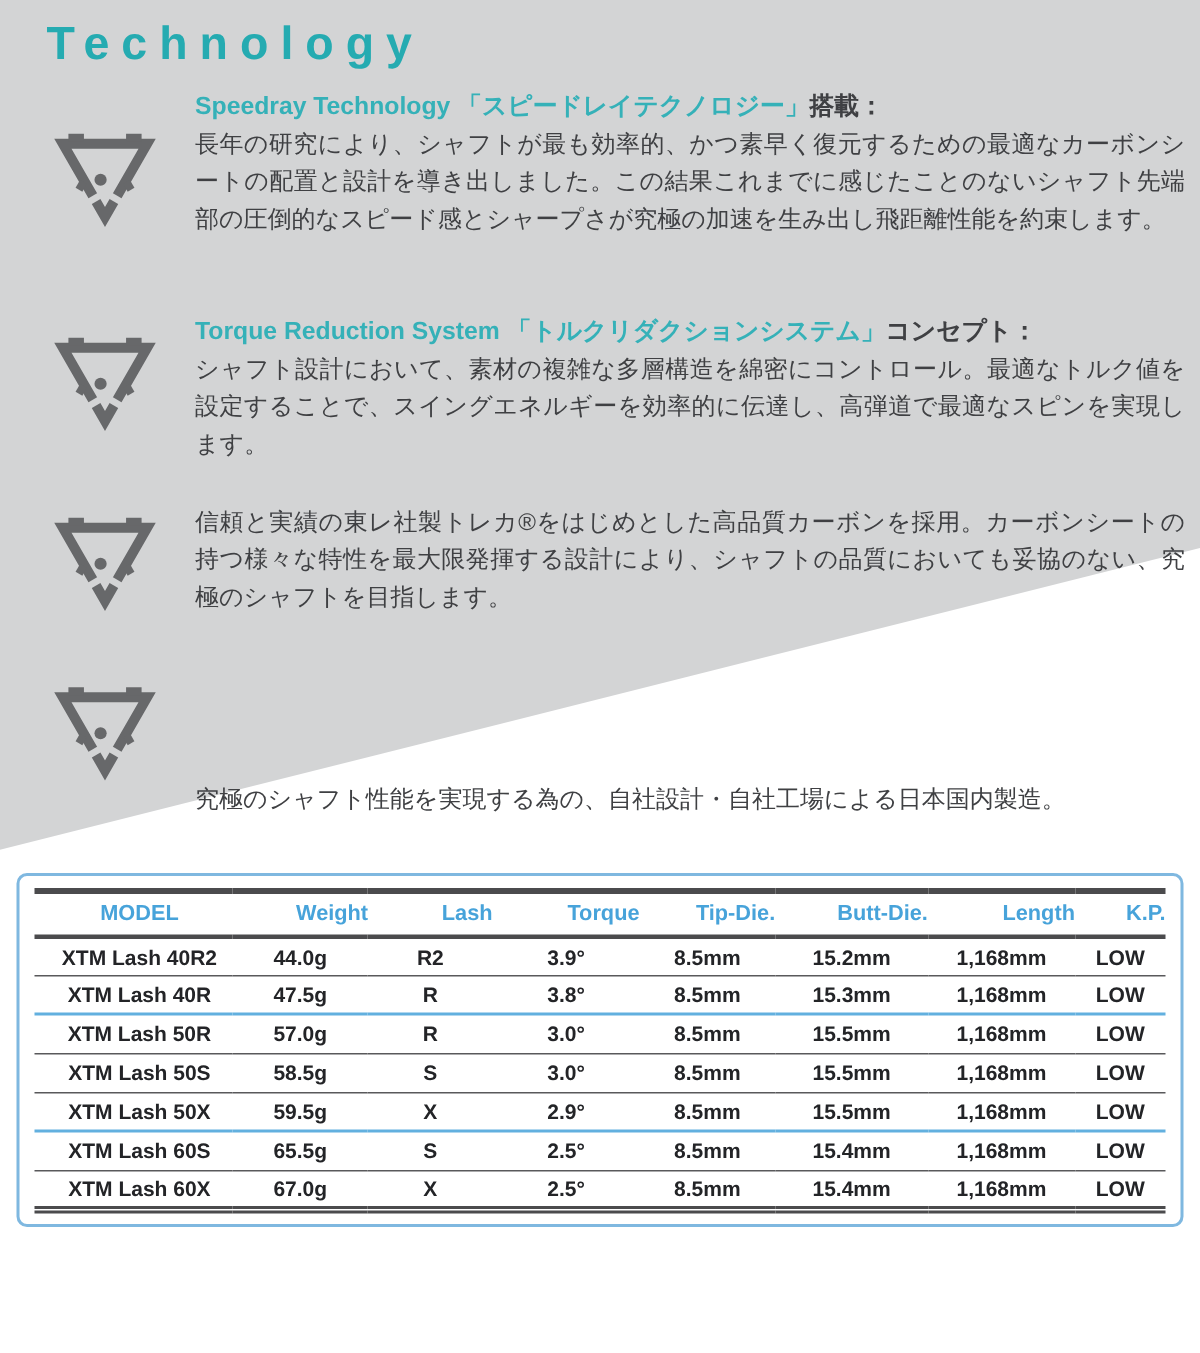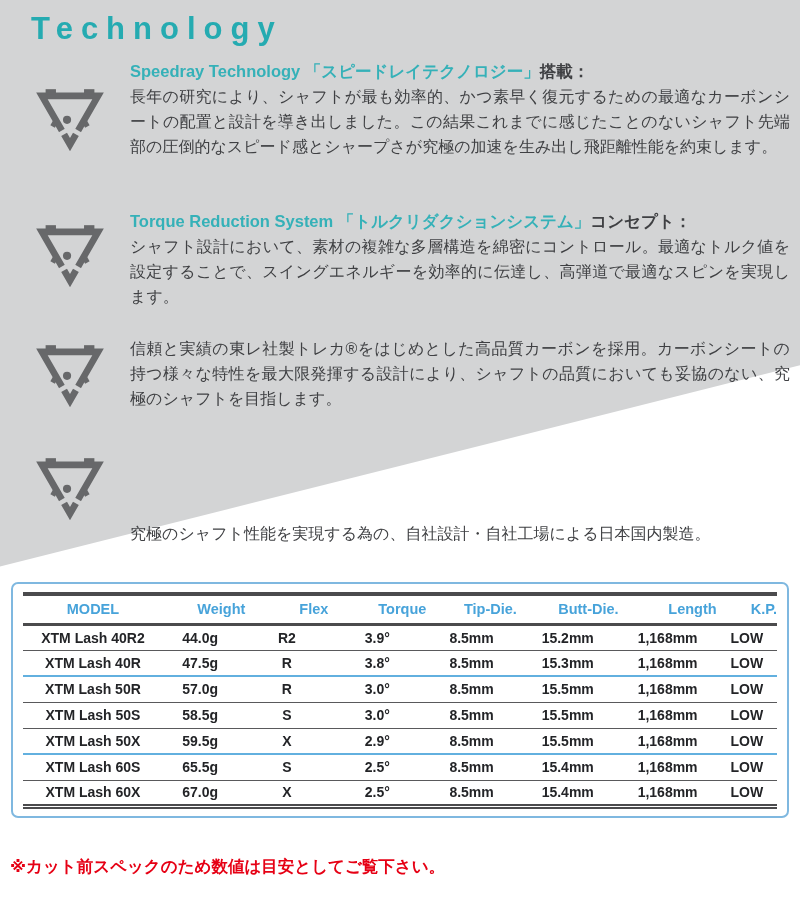--- a/index.html
+++ b/index.html
@@ -158,21 +158,21 @@
           <col class="c-torque">
         <col class="c-tip">
           <col class="c-butt">
           <col class="c-length">
           <col class="c-kp">
       </colgroup>
       <thead>
           <tr id="spec-head">
             <th class="model">MODEL</th>
             <th>Weight</th>
-            <th>Flex</th>
+            <th>Lash</th>
             <th>Torque</th>
             <th>Tip-Die.</th>
             <th>Butt-Die.</th>
             <th>Length</th>
             <th>K.P.</th>
           </tr>
         </thead>
       <tbody id="spec-body">
           <tr>
             <td class="model">XTM Lash 40R2</td>
@@ -241,15 +241,14 @@
             <td>2.5°</td>
             <td>8.5mm</td>
             <td>15.4mm</td>
             <td>1,168mm</td>
             <td>LOW</td>
           </tr>
         </tbody>
     </table>
   </div>
 
-  <p class="footnote">※カット前スペックのため数値は目安としてご覧下さい。</p>
 
 </div>
 
 </body></html>

